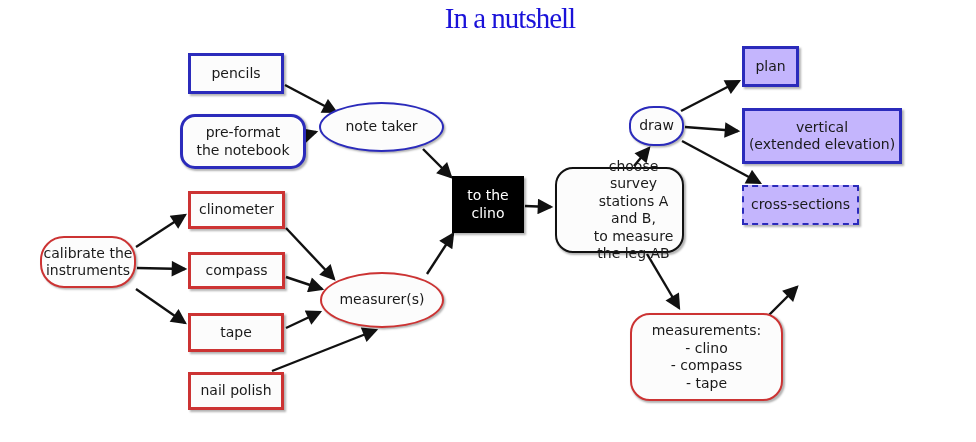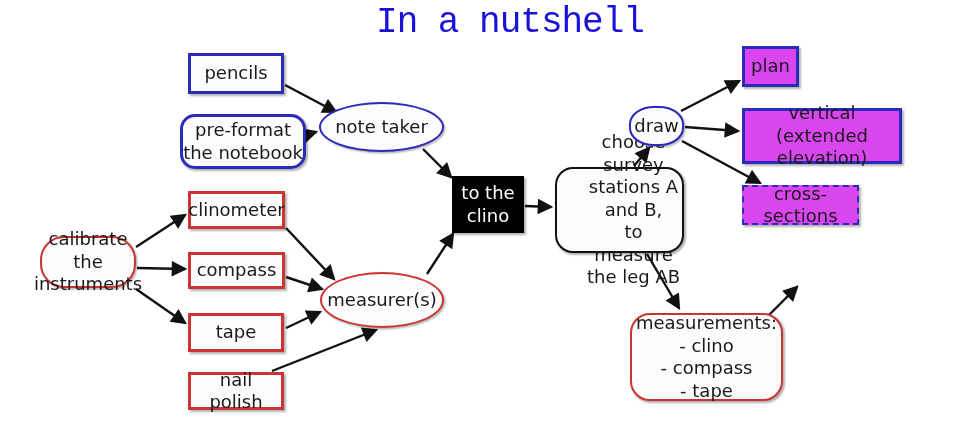--- a/index.html
+++ b/index.html
@@ -3,36 +3,36 @@
 <meta charset="utf-8">
 <style>
   html,body { margin:0; padding:0; background:#fff; }
   #stage {
     position:relative; width:976px; height:442px;
     background:#fff; overflow:hidden;
     font-family:"DejaVu Sans", sans-serif;
   }
   #title {
     position:absolute; left:310px; top:2px; width:400px;
-    text-align:center; font-family:Liberation Mono, monospace;
-    font-size:36px; font-weight:400; letter-spacing:-1px; color:#1a12d9;
+    text-align:center; font-family:Liberation Serif, serif;
+    font-size:29px; font-weight:400; letter-spacing:-1px; color:#1a12d9;
   }
   #edges { position:absolute; left:0; top:0; width:976px; height:442px; }
   .node {
     position:absolute; display:flex; align-items:center; justify-content:center;
-    text-align:center; font-size:18px; line-height:1.25; color:#1a1a1a;
+    text-align:center; font-size:14px; line-height:1.25; color:#1a1a1a;
     background:#fcfcfc; box-sizing:border-box; white-space:pre-line;
     box-shadow:1.5px 1.5px 2px rgba(0,0,0,0.3);
   }
   .blue   { border:3px solid #2b2bbb; }
   .red    { border:3px solid #cc3333; }
   .blue-thin { border:2px solid #2b2bbb; }
   .red-thin  { border:2px solid #cc3333; }
   .ellipse { border-radius:50%; }
-  .grayfill { background:#d946ef; }
+  .grayfill { background:#c4b5fd; }
   .dashed { border:2px dashed #2b2bbb; }
   .blackbox { background:#000; color:#fff; border:none; }
   .blackline { border:2.5px solid #111; border-radius:18px; }
 
   
   #n-pencils      { left:188px; top:53px;  width:96px;  height:41px; }
   #n-preformat    { left:180px; top:114px; width:126px; height:55px; border-radius:15px; }
   #n-note-taker   { left:319px; top:102px; width:125px; height:50px; }
   #n-calibrate    { left:40px;  top:236px; width:96px;  height:52px; border-radius:24px; }
   #n-clinometer   { left:188px; top:191px; width:97px;  height:38px; }

